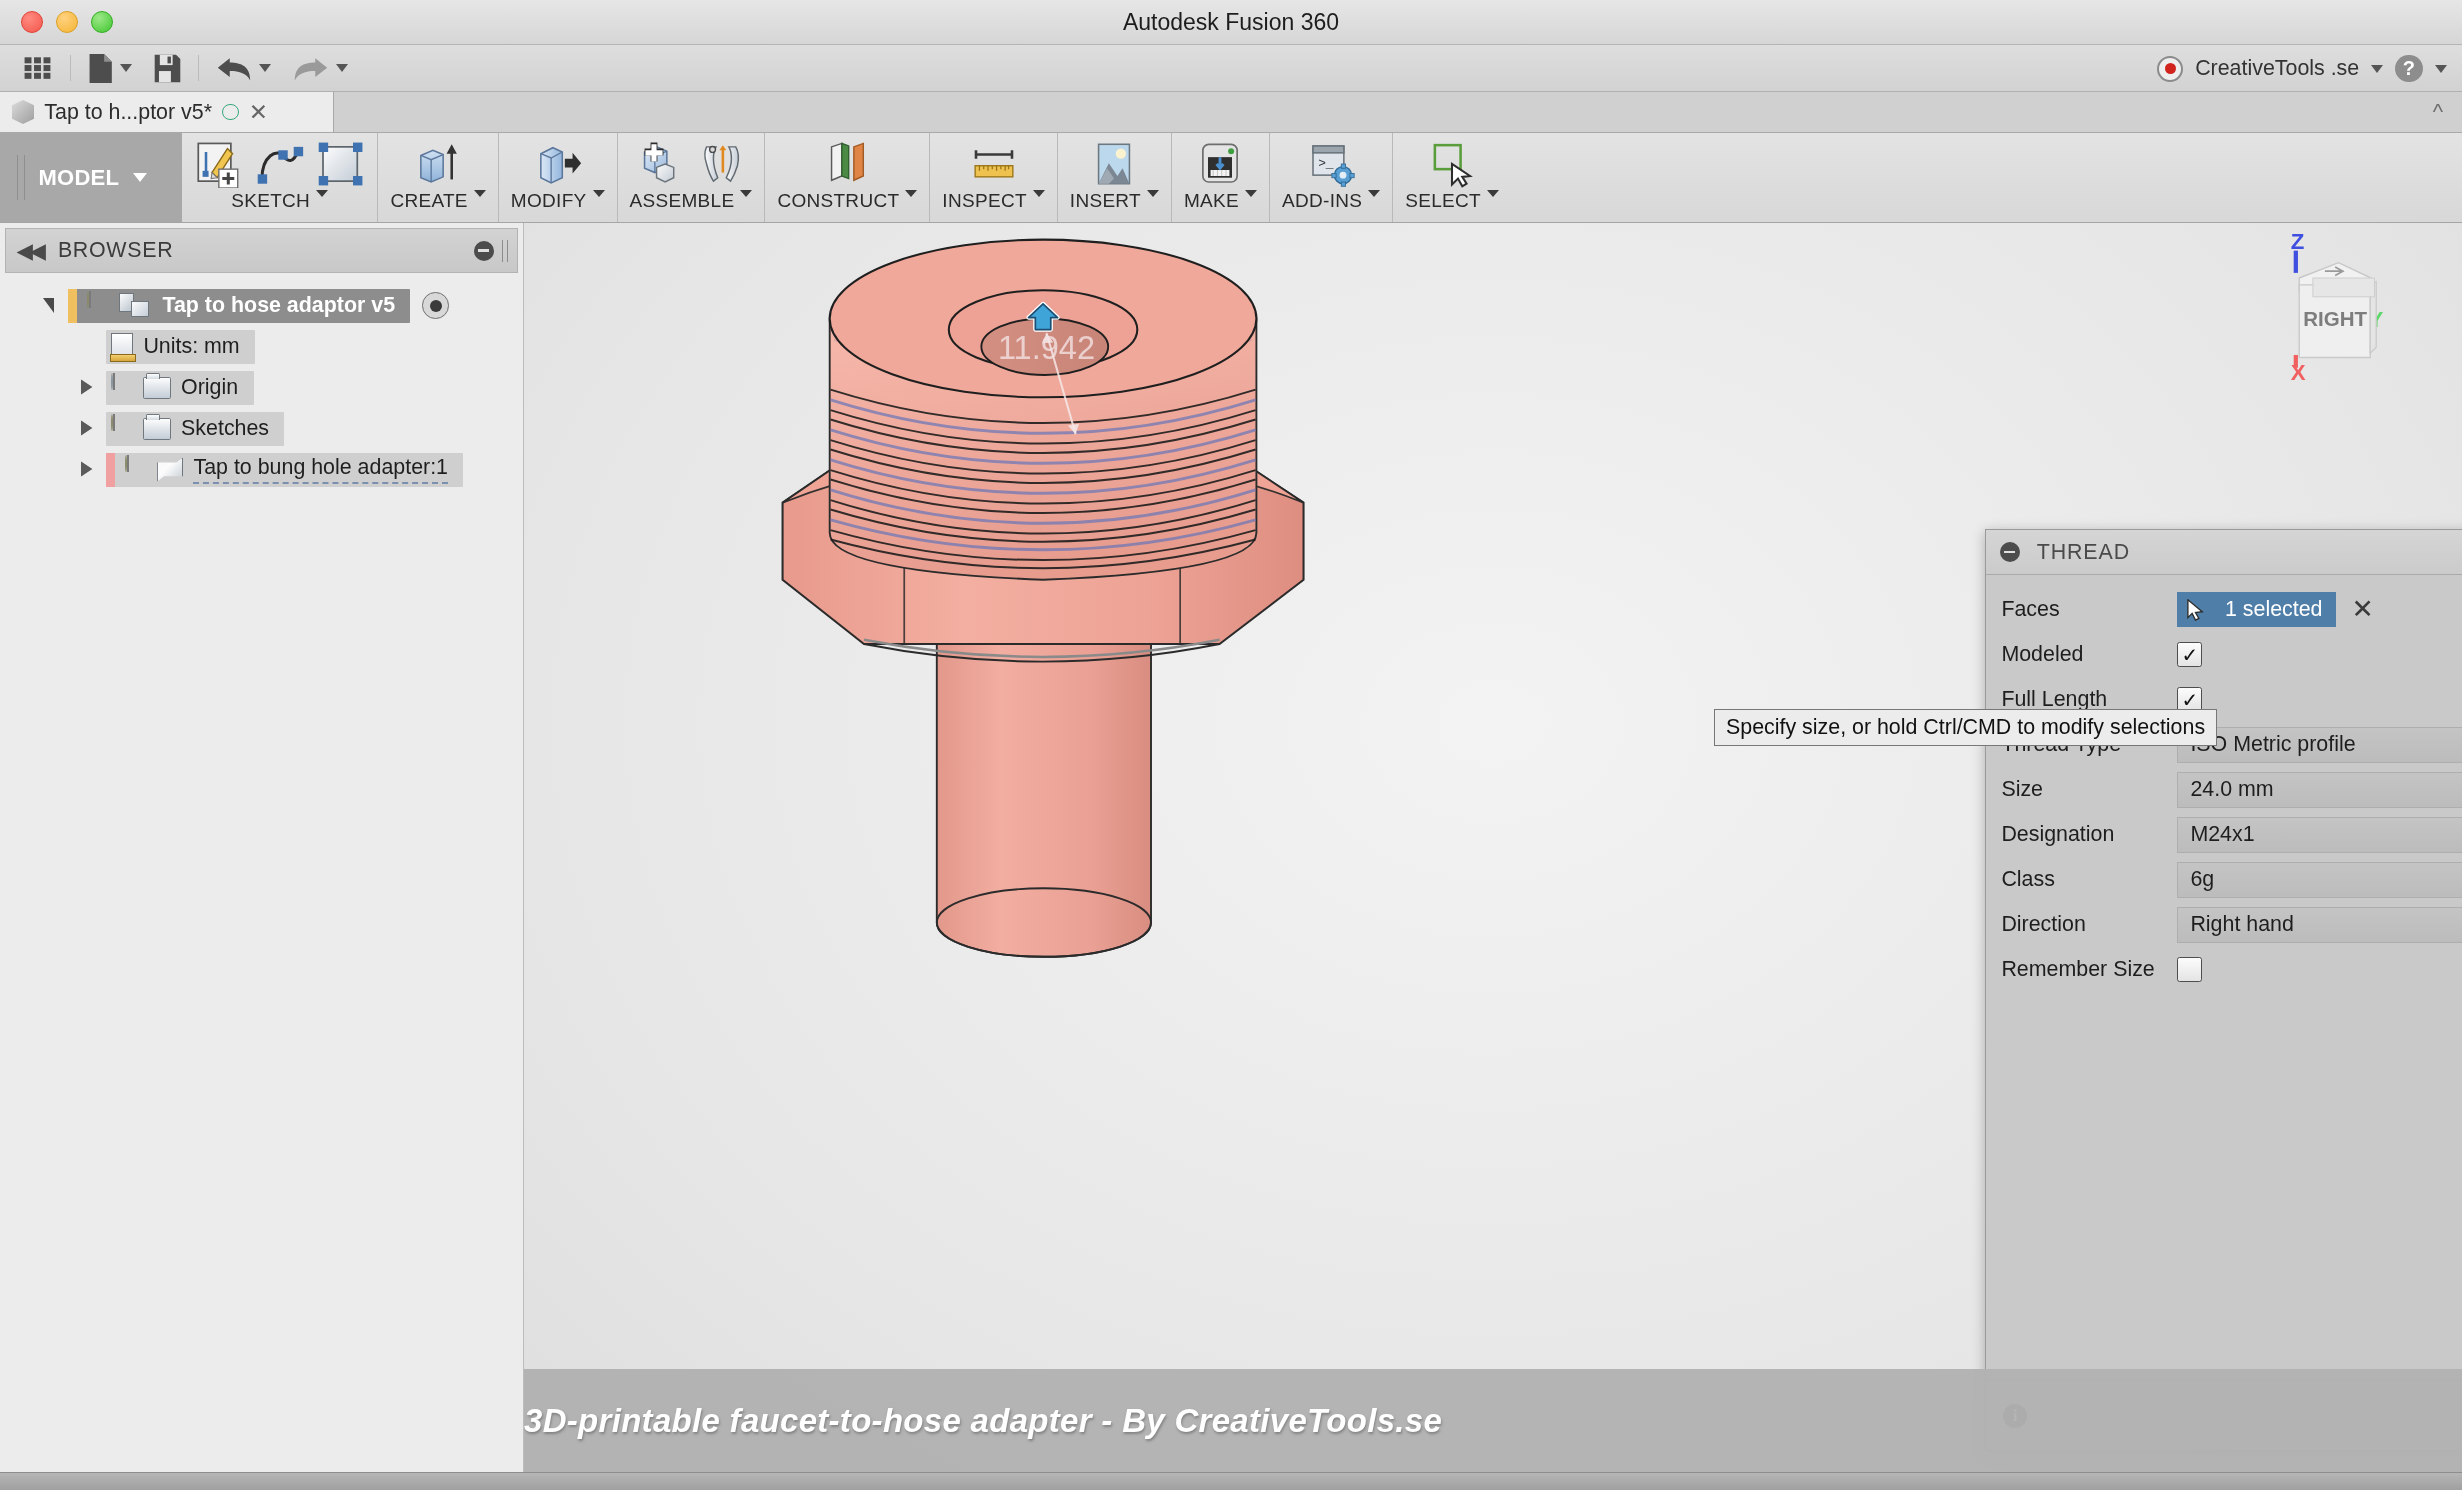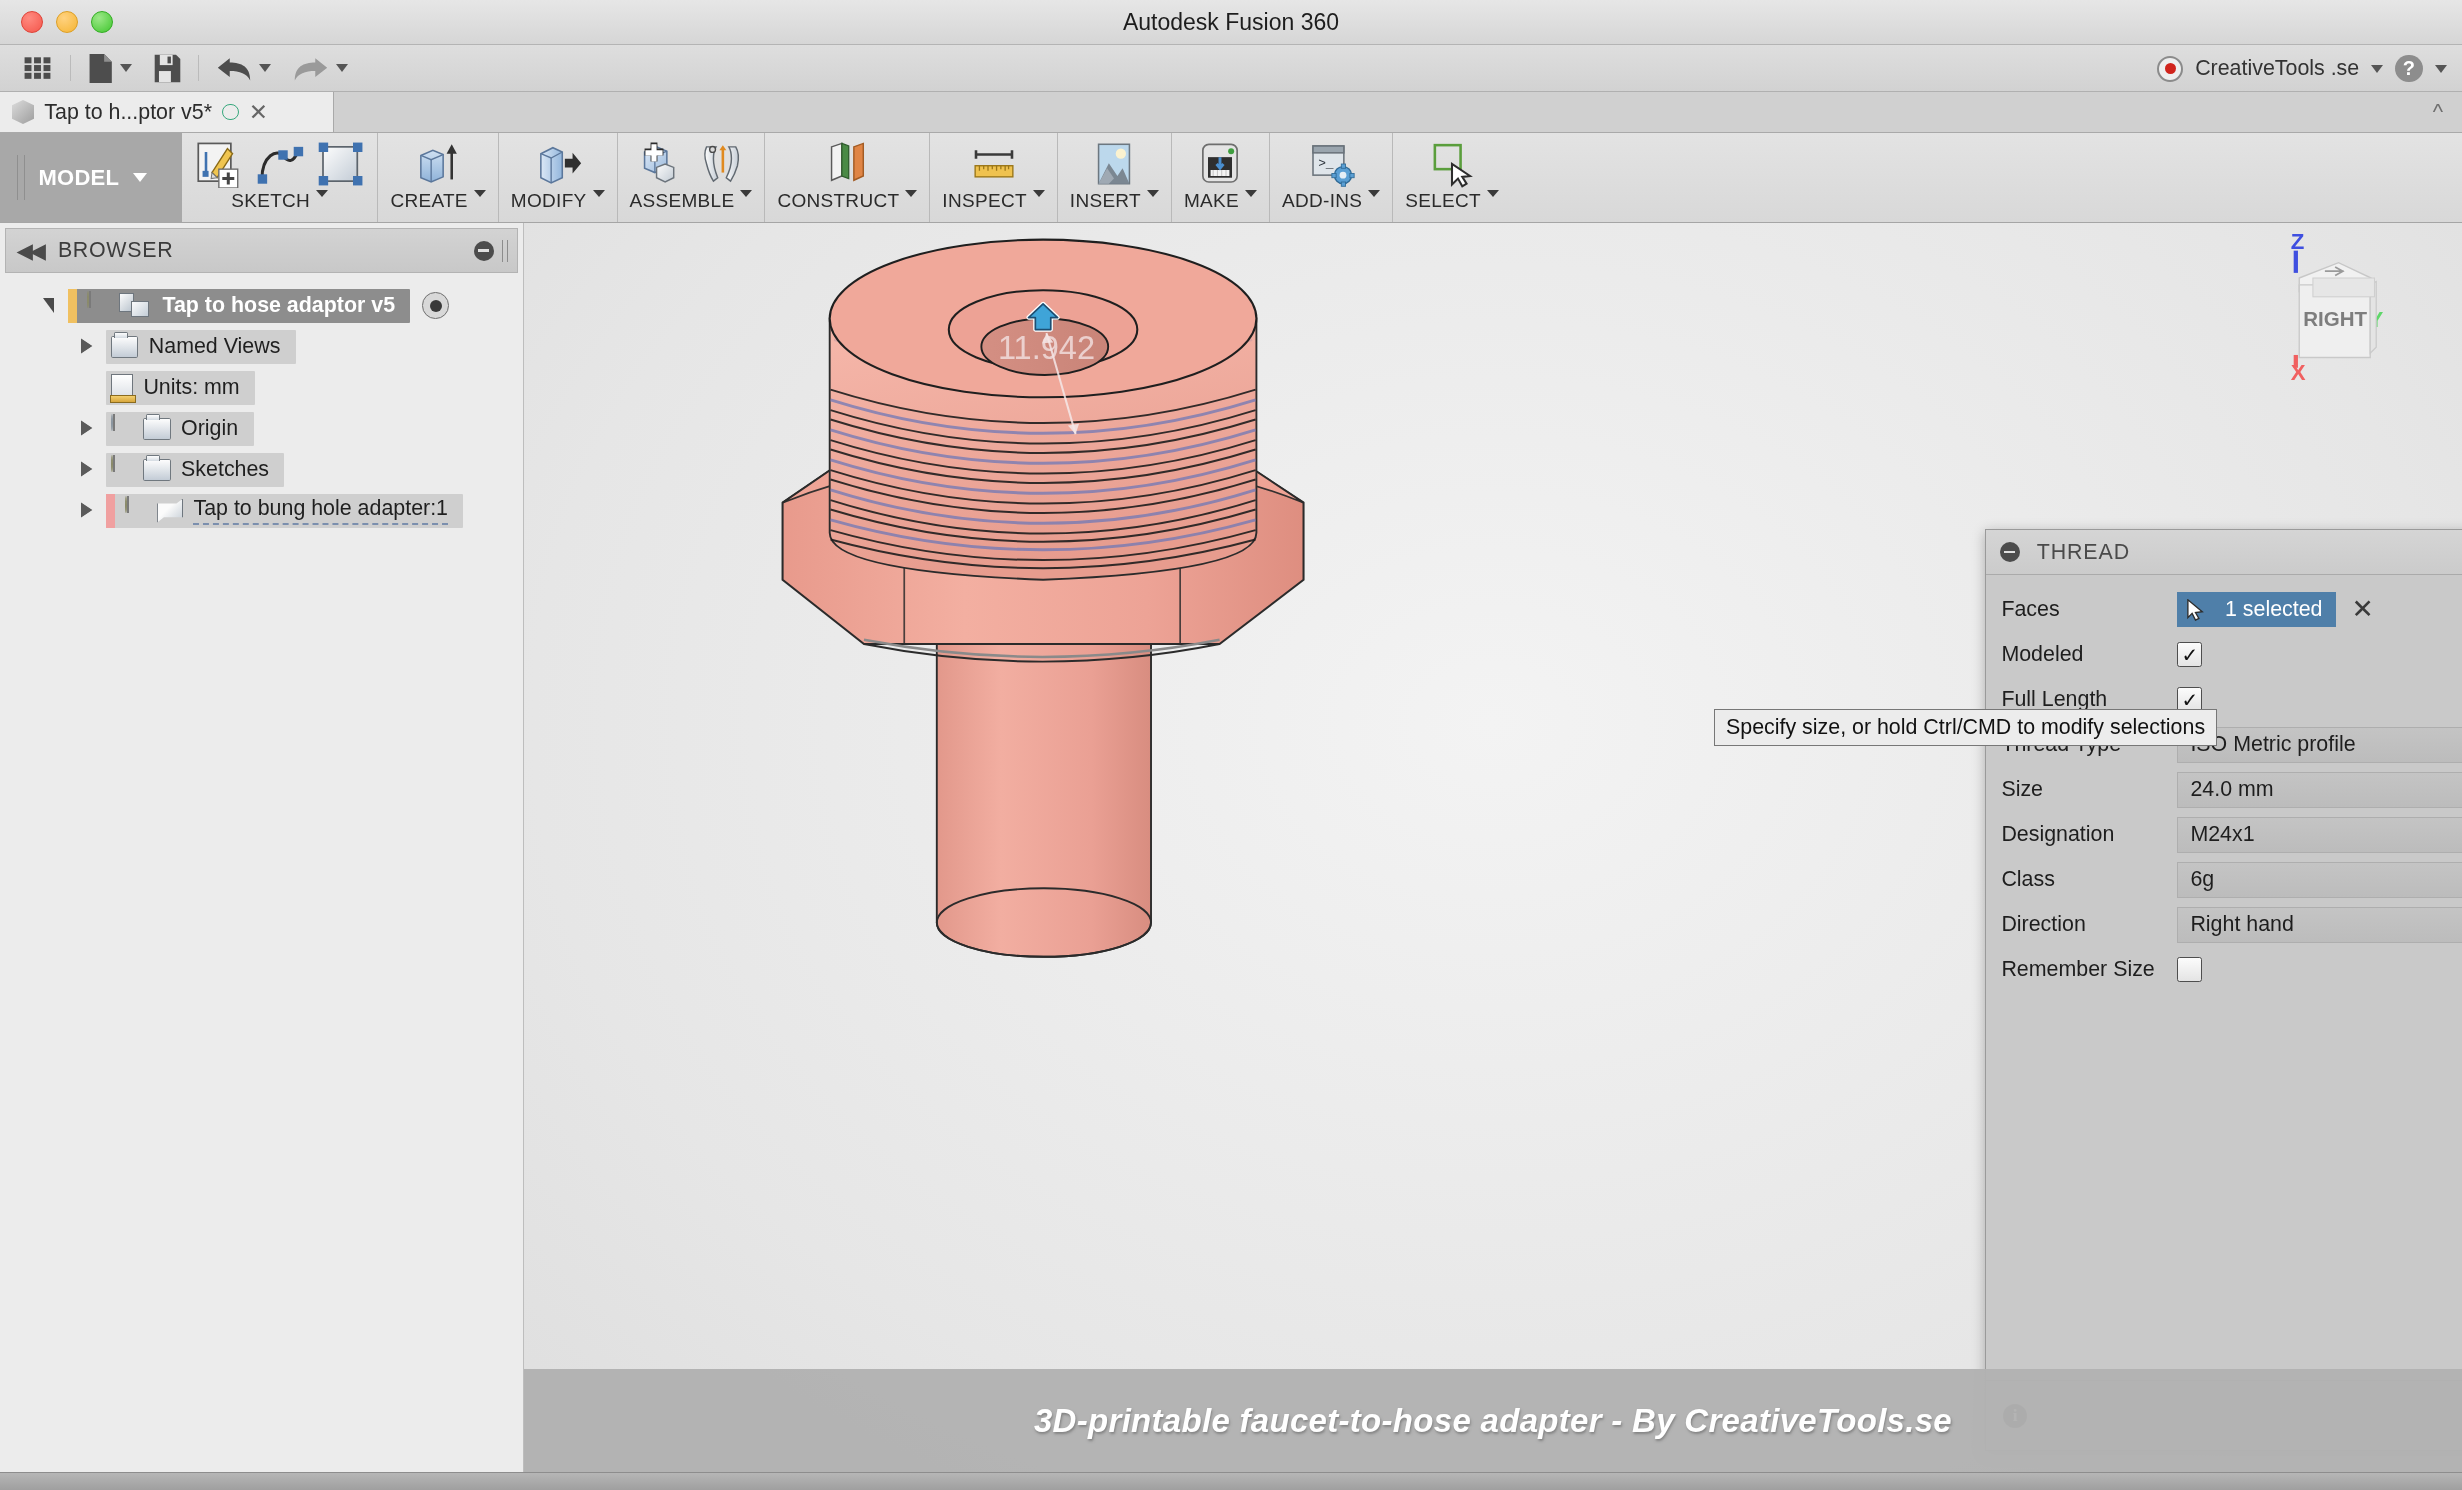--- a/index.html
+++ b/index.html
@@ -351,21 +351,21 @@
     position: absolute; left: 1190px; top: 486px;
     background: #ececec; border: 0.9px solid #777;
     padding: 5.1px 11px; font-size: 21.4px; color: #111;
     white-space: nowrap; z-index: 40;
   }
 
   
   .caption-band {
     position: absolute; left: 0; right: 0; bottom: 0;
     height: 103px; background: rgba(178,178,178,0.97);
-    display: flex; align-items: center; justify-content: center;
+    display: flex; align-items: center; justify-content: flex-start;
     z-index: 60;
   }
   .caption-txt {
     font-size: 33px; font-style: italic; font-weight: bold;
     color: #fff; letter-spacing: 0.3px;
     text-shadow: 0.9px 1.7px 2.6px rgba(90,90,90,0.55);
   }
   .statusbar {
     height: 19px; flex: 0 0 19px;
     background: linear-gradient(to bottom, #b6b6b6, #9e9e9e);
@@ -743,29 +743,20 @@
                 <i class="c1"></i>
                 <i class="c2"></i>
               </span>
             <span class="tlabel">Tap to hose adaptor v5</span>
           </span>
           <span class="eye-circ">
               <i></i>
             </span>
         </div>
 
-        <div class="trow" style="padding-left:67px;">
-          <span class="twist">
-              <i class="tri-right"></i>
-            </span>
-          <span class="tchip">
-            <span class="folder"></span>
-            <span class="tlabel">Named Views</span>
-          </span>
-        </div>
 
         <div class="trow" style="padding-left:106px;">
           <span class="tchip">
             <span class="docico"></span>
             <span class="tlabel">Units: mm</span>
           </span>
         </div>
 
         <div class="trow" style="padding-left:67px;">
           <span class="twist">

